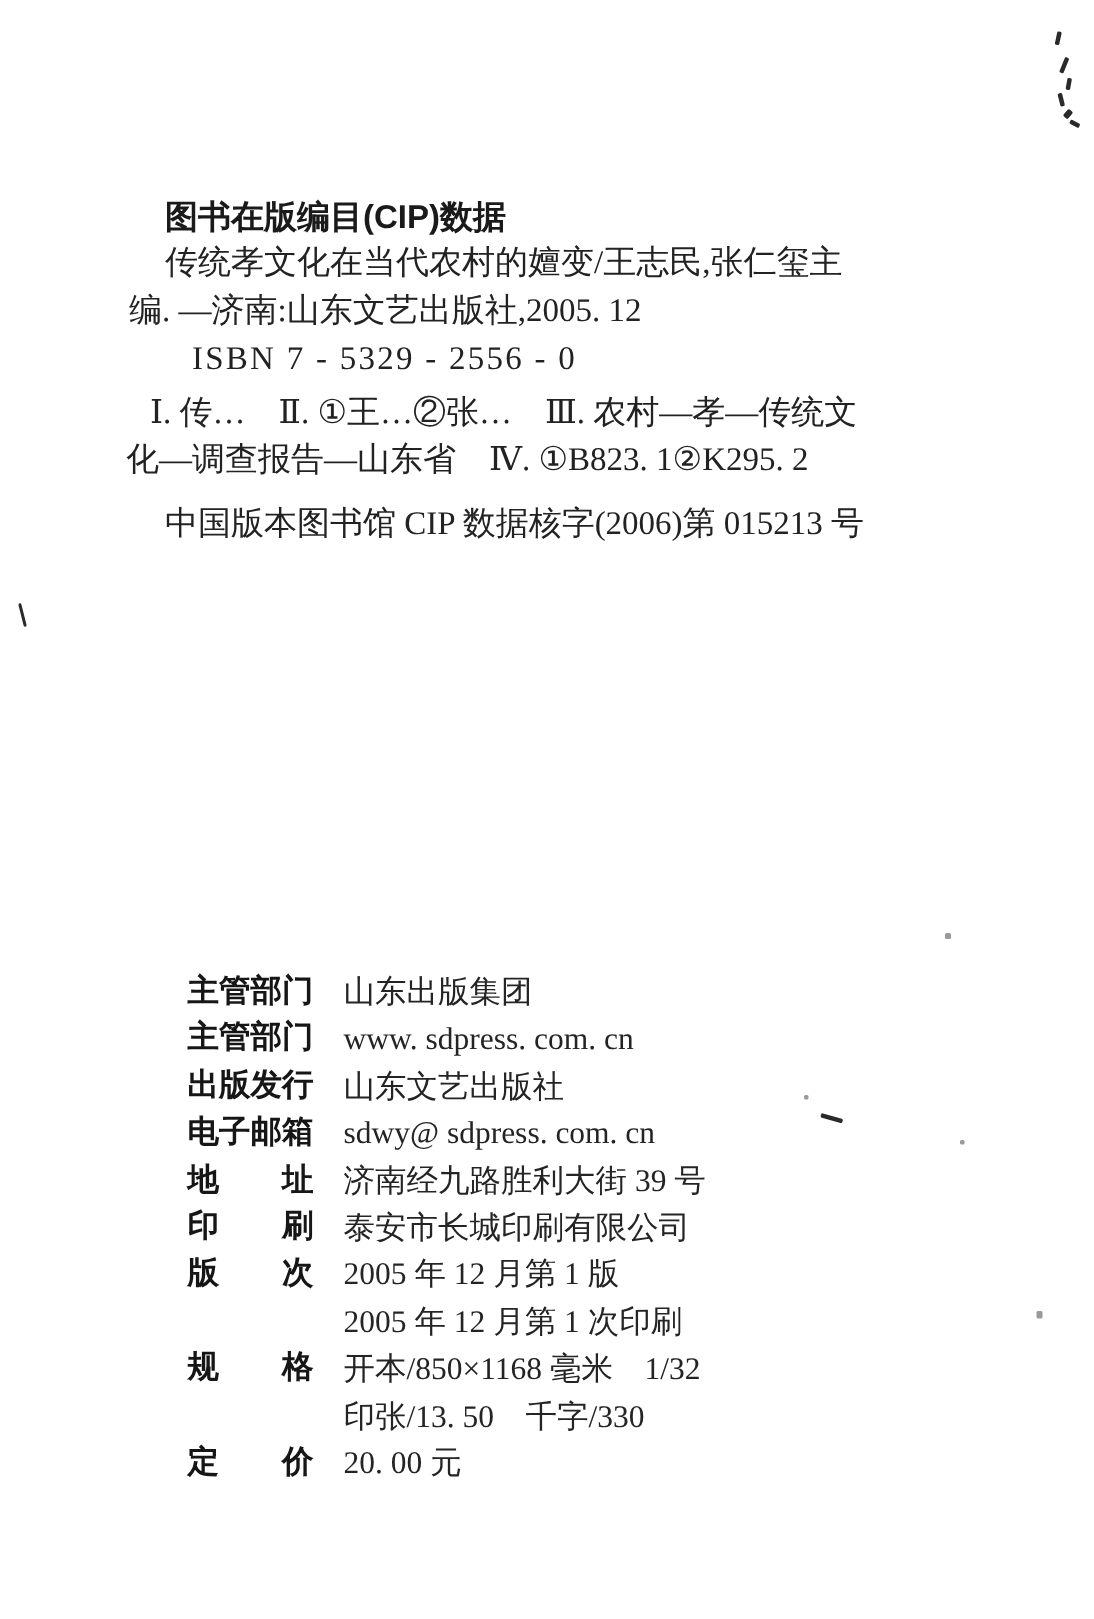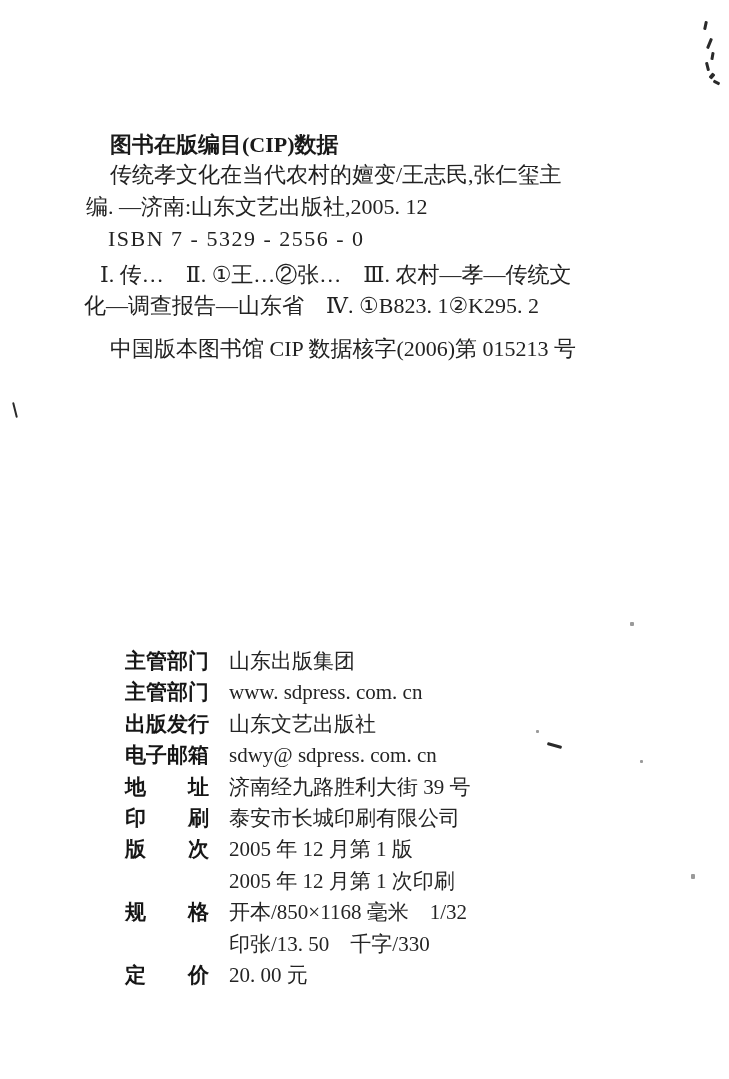--- a/index.html
+++ b/index.html
@@ -15,25 +15,25 @@
   }
   
   .line {
     position: absolute;
     white-space: pre;
     font-size: 22px;
     line-height: 1;
     color: #222222;
   }
   .sans-bold {
-    font-family: Liberation Serif, serif;
+    font-family: Liberation Sans, sans-serif;
     font-weight: bold;
     color: #1a1a1a;
   }
-  .latin-wide { letter-spacing: 1.5px; }
+  .latin-wide { letter-spacing: 1.5px; margin-left: 20px; }
   
   .pub-block {
     position: absolute;
     left: 125px;
     top: 649px;
     width: 520px;
   }
   .pub-row {
     display: flex;
     height: 31.4px;

